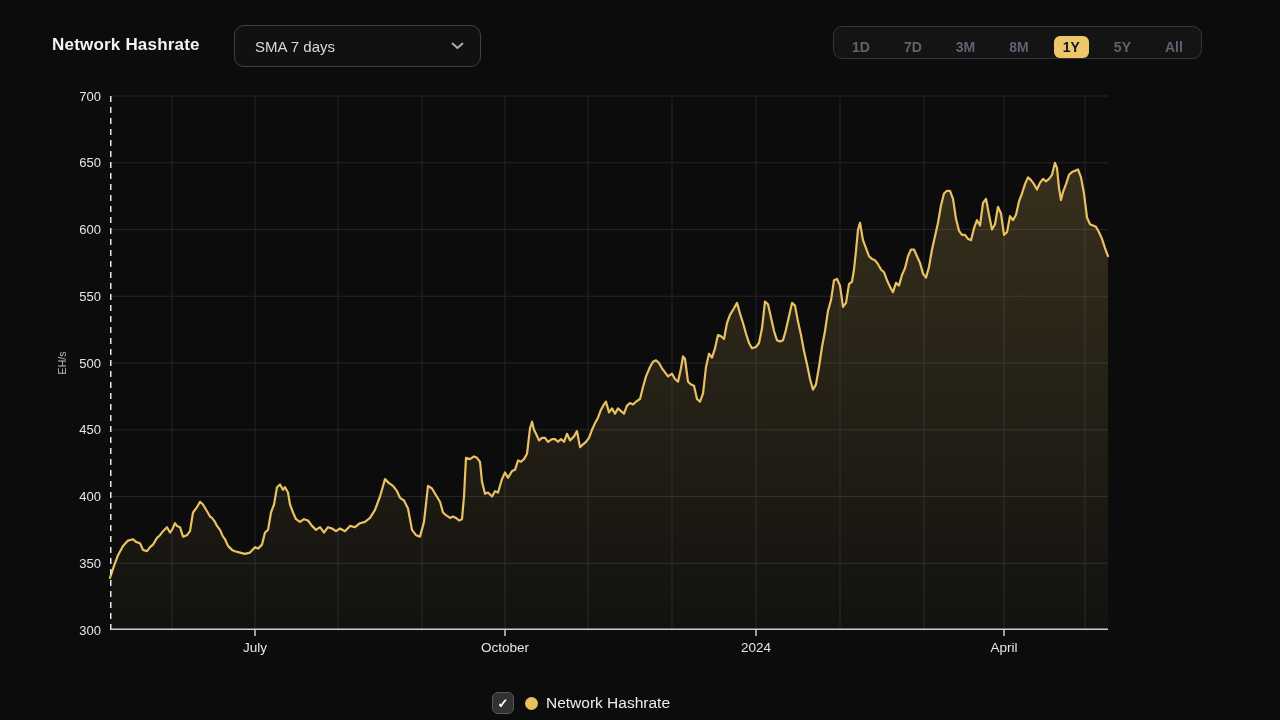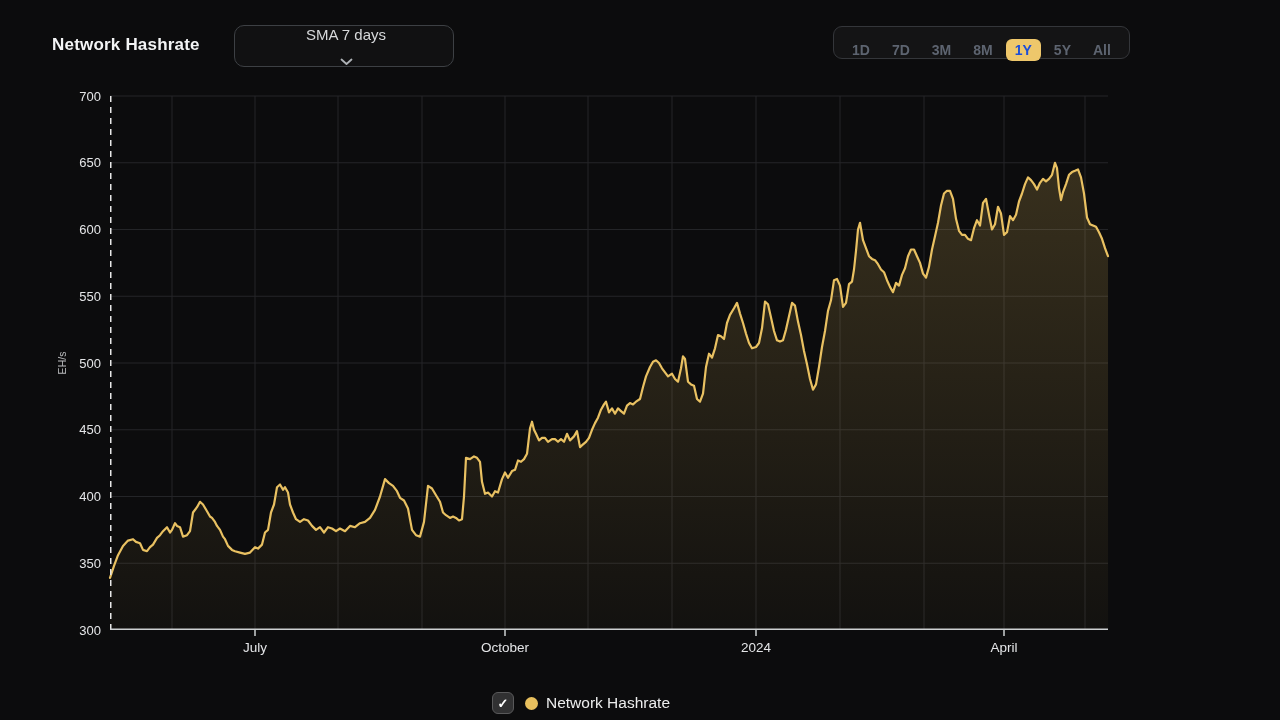--- a/index.html
+++ b/index.html
@@ -8,36 +8,36 @@
     background:#0c0c0d;
     font-family:"Liberation Sans", sans-serif;
     -webkit-font-smoothing:antialiased;
   }
   
   .page-title{
     position:absolute;left:52px;top:35px;
     color:#f3f4f5;font-size:17px;font-weight:700;letter-spacing:.2px;
   }
   .sma-dropdown{
-    position:absolute;left:234px;top:25px;width:220px;height:42px;
+    position:absolute;left:234px;top:25px;width:247px;height:42px;
     border:1px solid #3d4044;border-radius:10px;background:#111112;
     display:flex;align-items:center;justify-content:space-between;
-    padding:0 16px 0 20px;box-sizing:border-box;cursor:pointer;flex-direction:column;
+    padding:0 16px 0 20px;box-sizing:border-box;cursor:pointer;
   }
   .sma-dropdown .value{color:#d7d9db;font-size:15px;}
   .range-group{
     position:absolute;left:833px;top:26px;height:33px;
     border:1px solid #34363a;border-radius:9px;background:#141415;
-    display:flex;align-items:flex-start;gap:4px;padding:12px 9px;box-sizing:border-box;
+    display:flex;align-items:flex-end;gap:16px;padding:0 9px;box-sizing:border-box;
   }
   .range-btn{
     color:#5d6470;font-size:14px;font-weight:700;
     padding:3px 9px;border-radius:6px;cursor:pointer;white-space:nowrap;
   }
-  .range-btn.active{color:#1d4ed8;}
+  .range-btn.active{color:#0f172a;}
   
   .chart-wrap{position:absolute;left:110px;top:96px;width:998px;height:534px;}
   .chart-wrap svg{overflow:visible;display:block;}
   
   .legend{
     position:absolute;left:0;top:692px;width:1280px;
     display:flex;align-items:center;justify-content:center;
     transform:translateX(-59px);
   }
   .legend-checkbox{

